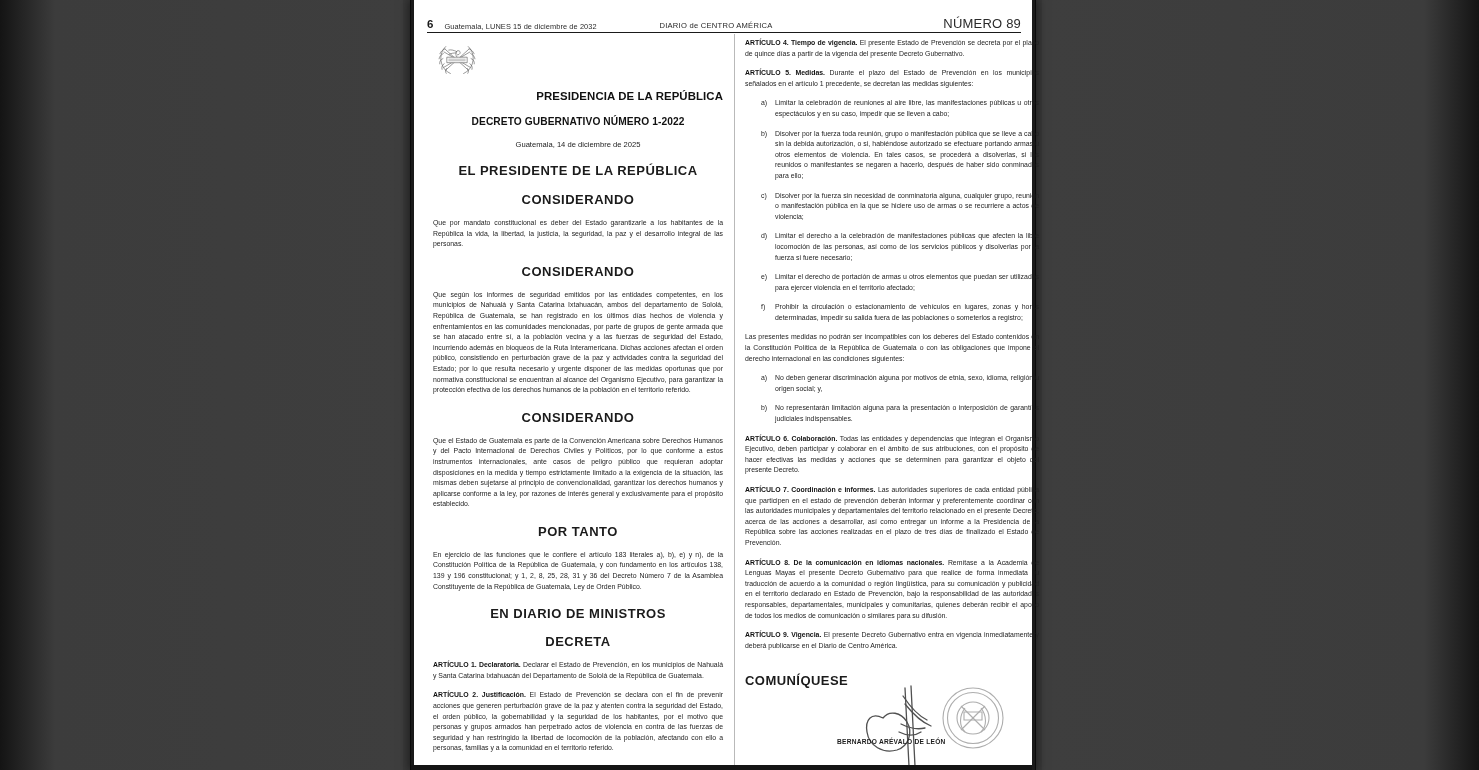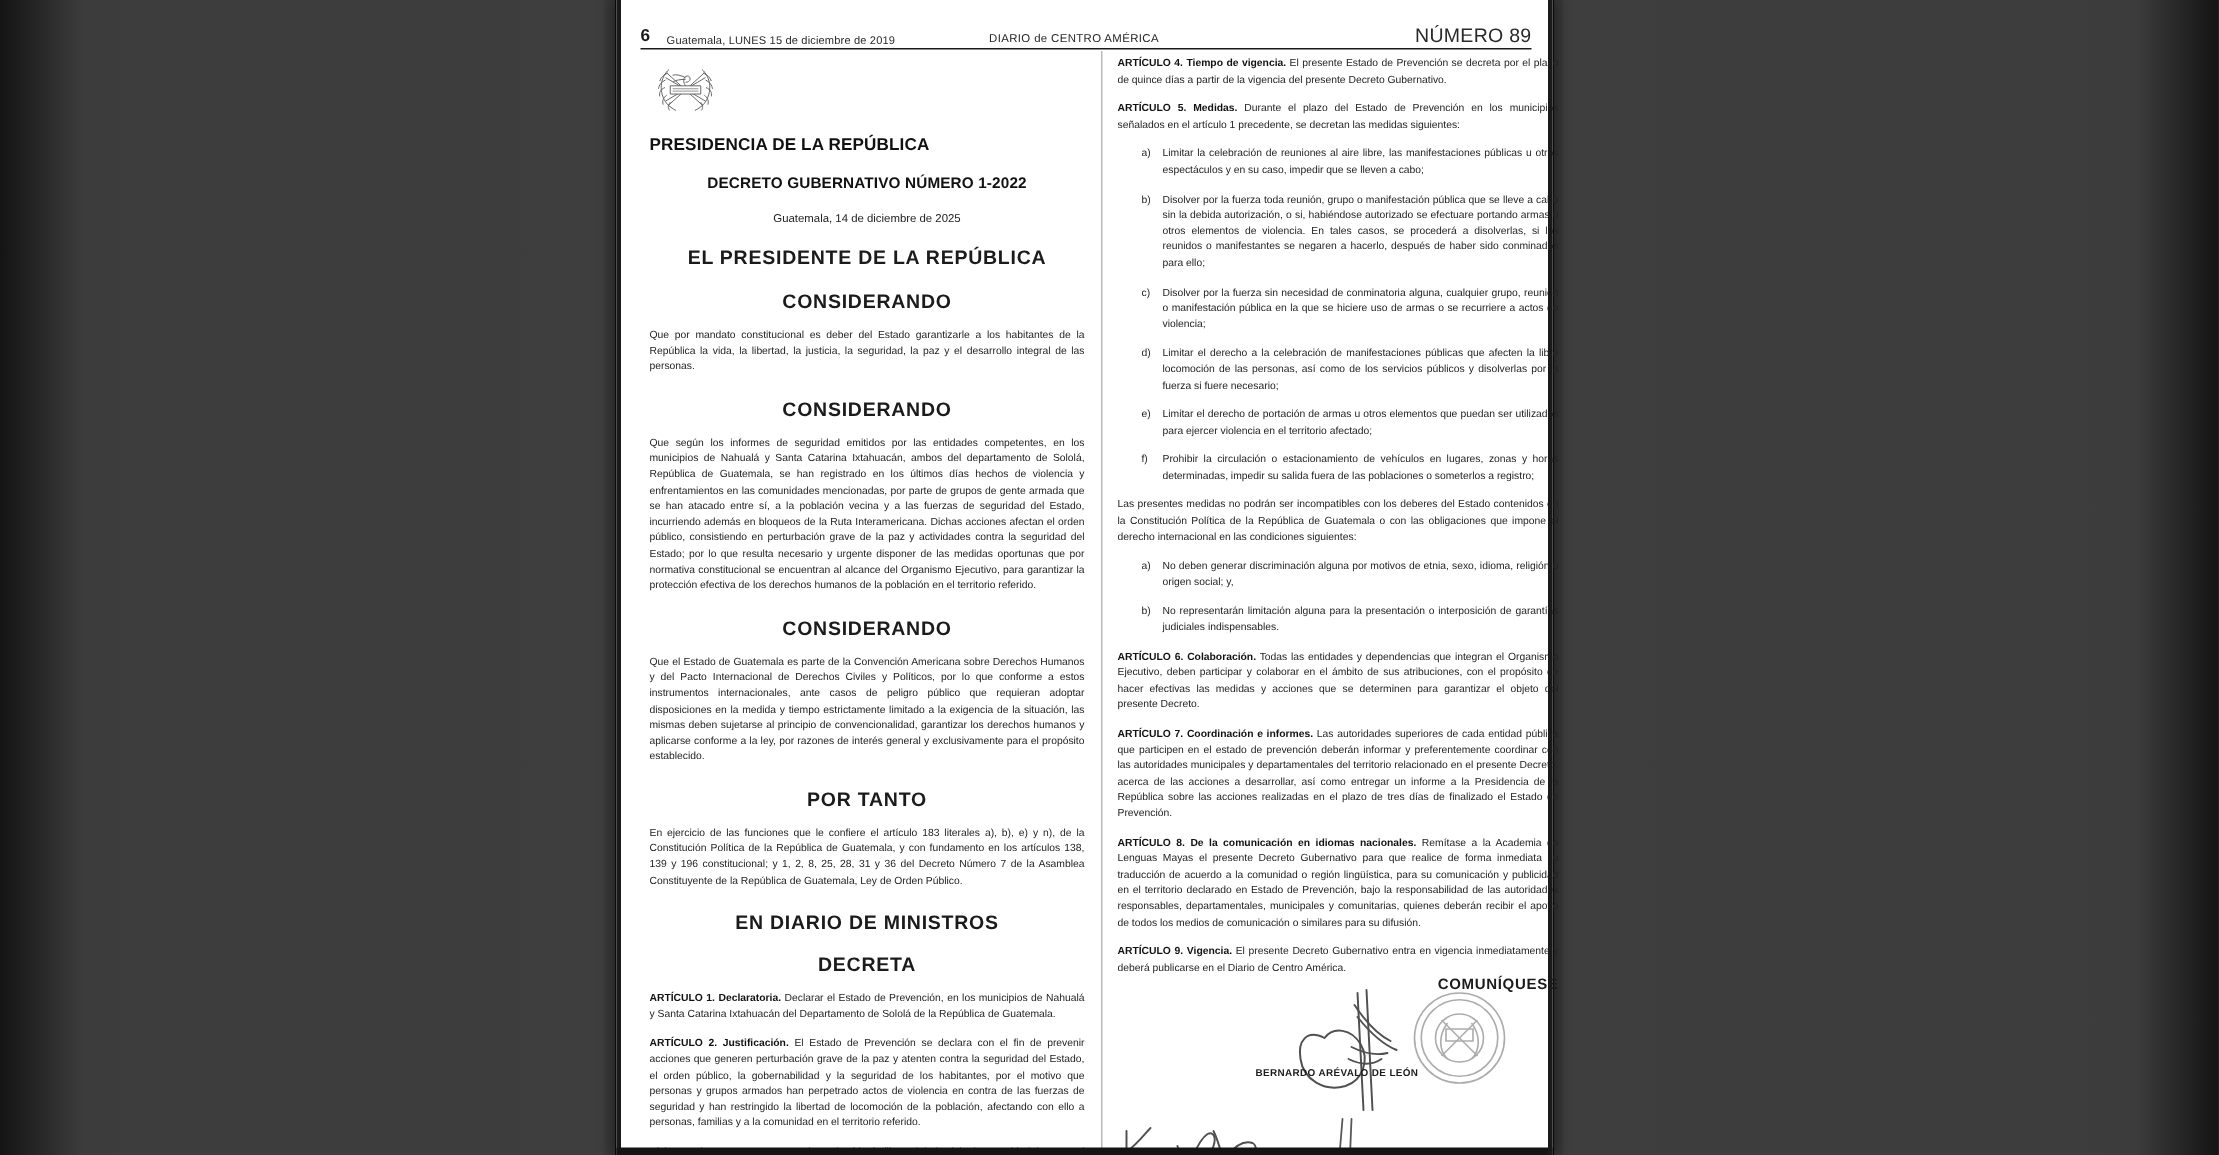--- a/index.html
+++ b/index.html
@@ -138,21 +138,21 @@
     margin: 6px auto 6px auto;
     width: 48px;
     height: 36px;
     opacity: .82;
   }
 
   
   h1.doc-title {
     font-size: 11.4px;
     font-weight: bold;
-    text-align: left;
+    text-align: right;
     margin: 4px 0 14px 0;
     letter-spacing: .1px;
     color: #111;
   }
   h2.doc-subtitle {
     font-size: 10.2px;
     font-weight: bold;
     text-align: center;
     margin: 13px 0 0 0;
     letter-spacing: .1px;
@@ -208,25 +208,25 @@
     position: absolute;
     left: 16px;
     top: 0;
     font-size: 6.9px;
     line-height: 10.6px;
     color: #232323;
   }
 
   
   .comuniquese {
-    font-size: 10px;
-    font-weight: bold;
-    text-align: right;
+    font-size: 13px;
+    font-weight: bold;
+    text-align: left;
     letter-spacing: .45px;
-    margin: 0 0 0 0;
+    margin: 22px 0 0 0;
     color: #1b1b1b;
   }
   .sig-block {
     position: relative;
     height: 74px;
     margin-top: 2px;
   }
   .sig-block.second { height: 56px; margin-top: 16px; }
 
   .sig-scribble { position: absolute; opacity: .78; }
@@ -255,21 +255,21 @@
 <div id="viewer">
 
   <div class="gutter left"></div>
   <div class="gutter right"></div>
 
   <div id="page">
     <div class="page-inner">
 
       <div class="masthead">
         <span class="folio">6</span>
-        <span class="masthead-date">Guatemala, LUNES 15 de diciembre de 2019</span>
+        <span class="masthead-date">Guatemala, LUNES 15 de diciembre de 2032</span>
         <span class="masthead-title">DIARIO de CENTRO AMÉRICA</span>
         <span class="masthead-number">NÚMERO 89</span>
       </div>
 
       <div class="columns">
         <div class="col-rule"></div>
 
         <div class="col col-left">
 
           

